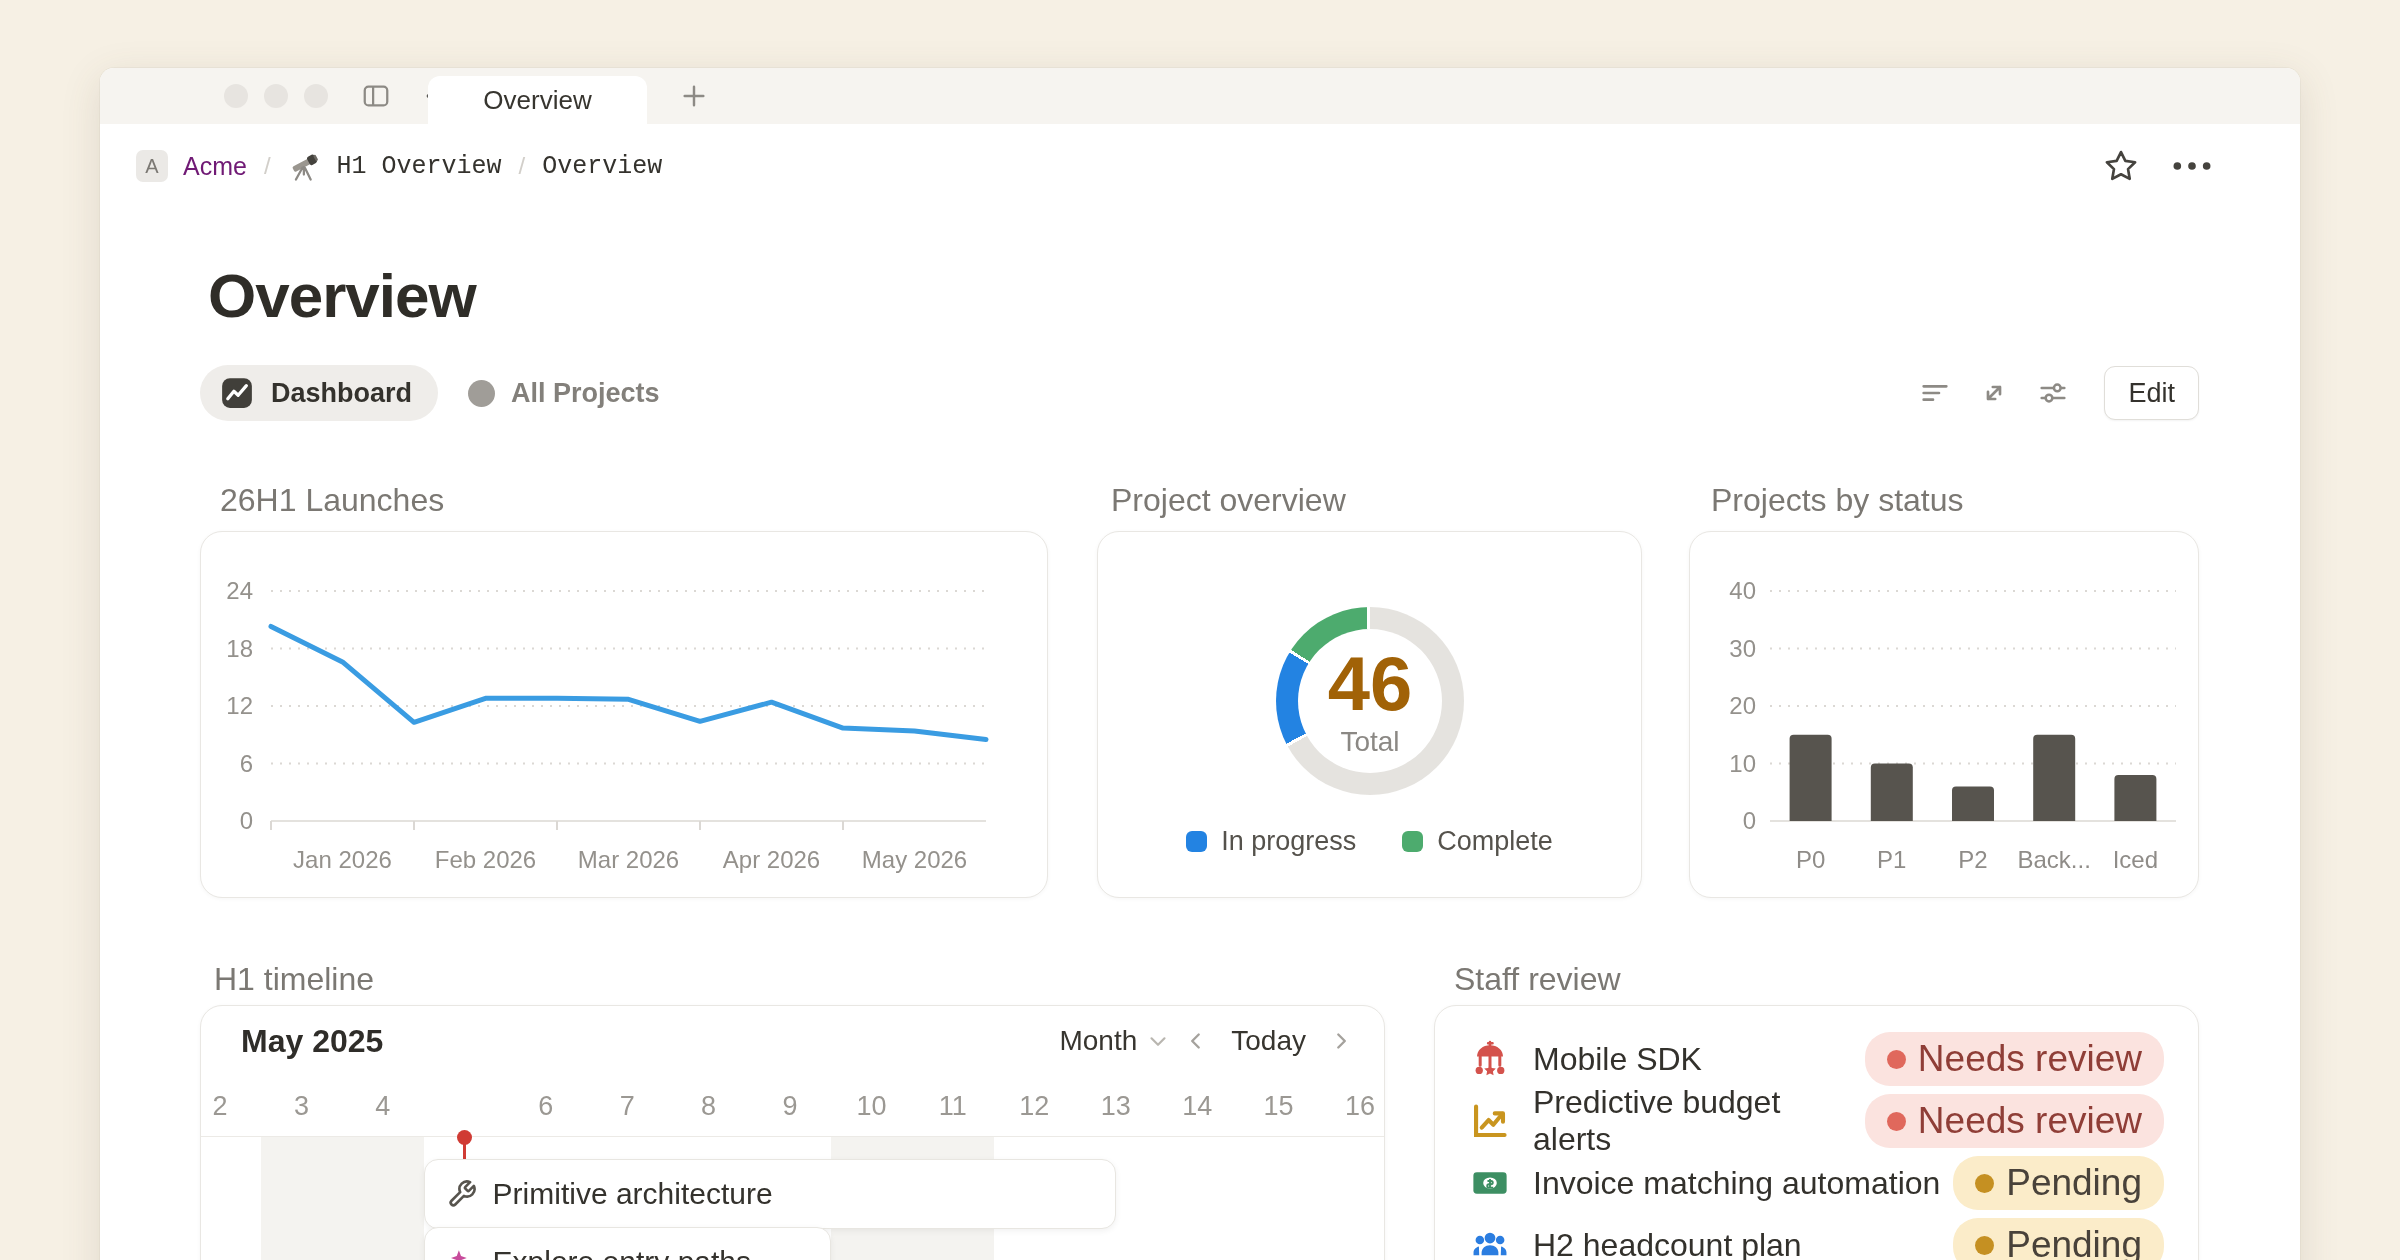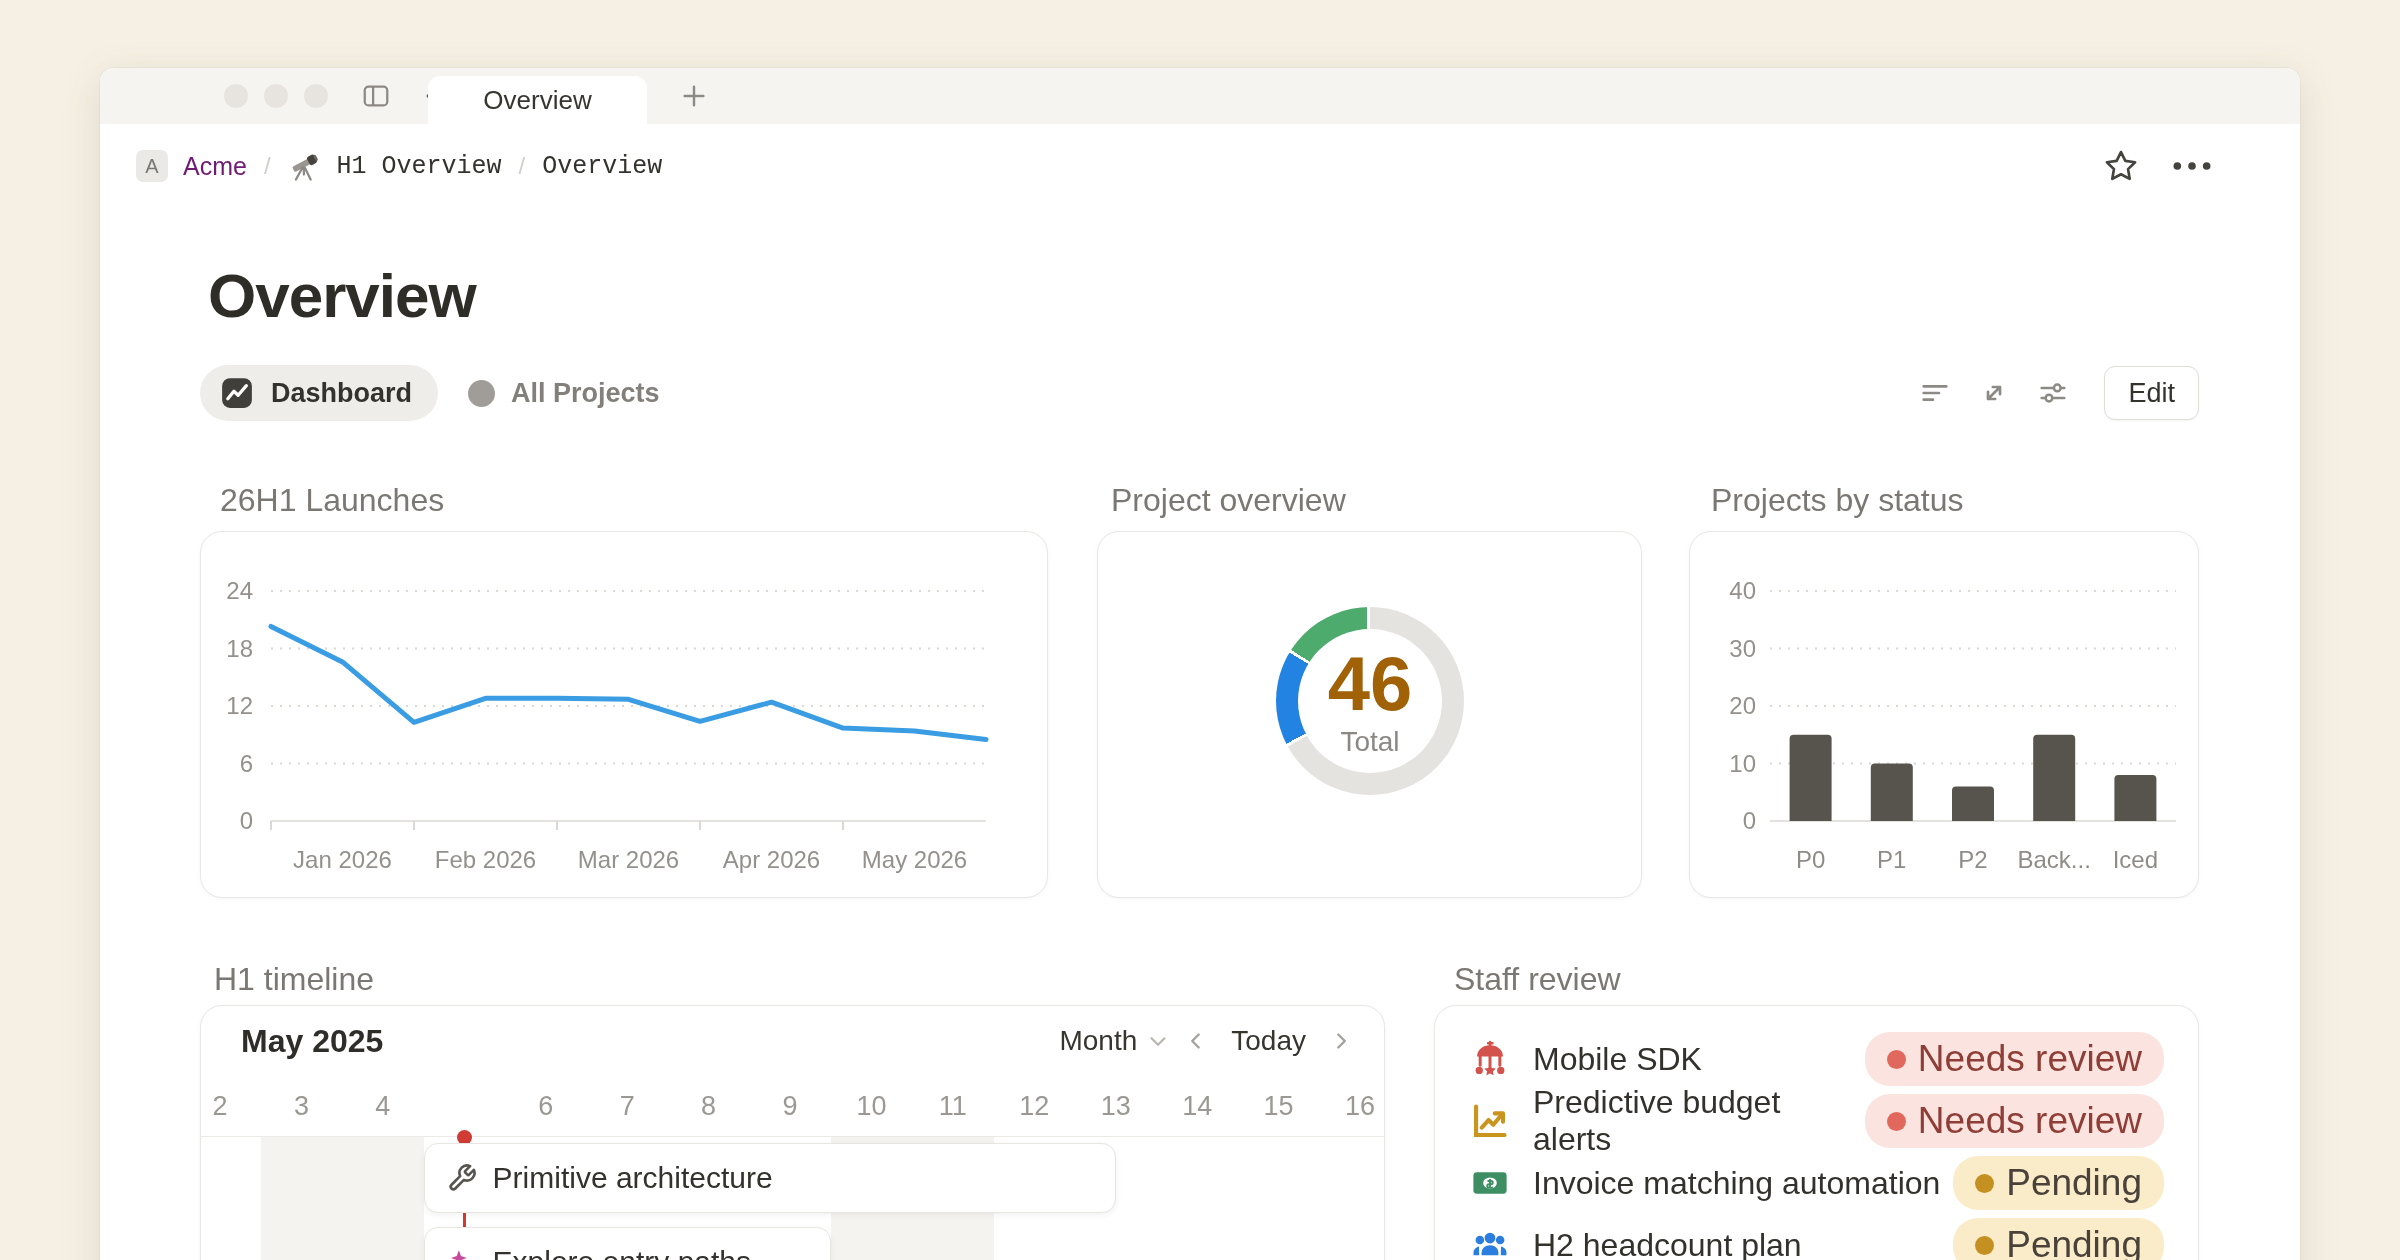--- a/index.html
+++ b/index.html
@@ -235,20 +235,30 @@
         <polyline points="70,94.45833333333334 141.5,129.91666666666666 213,190.29166666666669 284.5,166.33333333333331 356,166.33333333333331 427.5,167.29166666666669 499,189.33333333333331 570.5,170.16666666666669 642,196.04166666666669 713.5,198.91666666666669 785,207.54166666666669" fill="none" stroke="#3a9ce2" stroke-width="5" stroke-linejoin="round" stroke-linecap="round"></polyline>
       </svg>
   </div>
 
   <div class="card" id="card-overview">
     <div class="donut" id="donut-ring" style="background: conic-gradient(rgb(229, 227, 223) 0deg, rgb(229, 227, 223) 241deg, rgb(255, 255, 255) 241deg, rgb(255, 255, 255) 243deg, rgb(35, 131, 226) 243deg, rgb(35, 131, 226) 301deg, rgb(255, 255, 255) 301deg, rgb(255, 255, 255) 303deg, rgb(255, 255, 255) 303deg, rgb(255, 255, 255) 303deg, rgb(77, 171, 110) 303deg, rgb(77, 171, 110) 358deg, rgb(255, 255, 255) 358deg, rgb(255, 255, 255) 360deg);"></div>
     <div class="donut-center">
       <div class="donut-total">46</div>
       <div class="donut-sub">Total</div>
     </div>
+    <div class="legend" id="donut-legend">
+        <div class="legend-item">
+          <span class="legend-swatch" style="background:#2383e2"></span>
+          <span>In progress</span>
+        </div>
+        <div class="legend-item">
+          <span class="legend-swatch" style="background:#4dab6e"></span>
+          <span>Complete</span>
+        </div>
+      </div>
   </div>
 
   <div class="card" id="card-status">
     <svg id="status-svg" width="510" height="367" viewBox="0 0 510 367">
         <line x1="80" y1="289" x2="486" y2="289" stroke="#e4e2de" stroke-width="2"></line>
         <text x="66" y="297" text-anchor="end" font-size="24" fill="#94918c">0</text>
         <line x1="80" y1="231.5" x2="486" y2="231.5" stroke="#dbd8d4" stroke-width="2" stroke-dasharray="2 7"></line>
         <text x="66" y="239.5" text-anchor="end" font-size="24" fill="#94918c">10</text>
         <line x1="80" y1="174" x2="486" y2="174" stroke="#dbd8d4" stroke-width="2" stroke-dasharray="2 7"></line>
         <text x="66" y="182" text-anchor="end" font-size="24" fill="#94918c">20</text>
@@ -335,21 +345,21 @@
         <div class="tl-day" style="left: 1159.02px;">
           <span>16</span>
         </div>
       </div>
     <div class="tl-divider"></div>
     <div class="tl-body" id="tl-body">
         <div class="wk-col" style="left: 59.715px; width: 162.86px;"></div>
         <div class="wk-col" style="left: 629.725px; width: 162.86px;"></div>
         <div class="tl-marker-line" style="left: 263.29px;"></div>
         <div class="tl-marker-dot" style="left: 263.29px;"></div>
-        <div class="tl-task" style="left: 222.575px; width: 692.155px; top: 6px;">
+        <div class="tl-task" style="left: 222.575px; width: 692.155px; top: 22px;">
           <svg width="30" height="30" viewBox="0 0 24 24">
             <path d="M14.7 6.3a1 1 0 0 0 0 1.4l1.6 1.6a1 1 0 0 0 1.4 0l3.77-3.77a6 6 0 0 1-7.94 7.94l-6.91 6.91a2.12 2.12 0 0 1-3-3l6.91-6.91a6 6 0 0 1 7.94-7.94l-3.76 3.76z" fill="none" stroke="#57544e" stroke-width="2.1" stroke-linejoin="round"></path>
           </svg>
           <span>Primitive architecture</span>
         </div>
         <div class="tl-task" style="left: 222.575px; width: 407.15px; top: 90px;">
           <svg width="30" height="30" viewBox="0 0 24 24">
             <path d="M9.5 2.5l1.7 4.6 4.6 1.7-4.6 1.7-1.7 4.6-1.7-4.6-4.6-1.7 4.6-1.7z" fill="#c74b9b"></path>
             <path d="M18 12.5l1 2.7 2.7 1-2.7 1-1 2.7-1-2.7-2.7-1 2.7-1z" fill="#c74b9b"></path>
           </svg>

